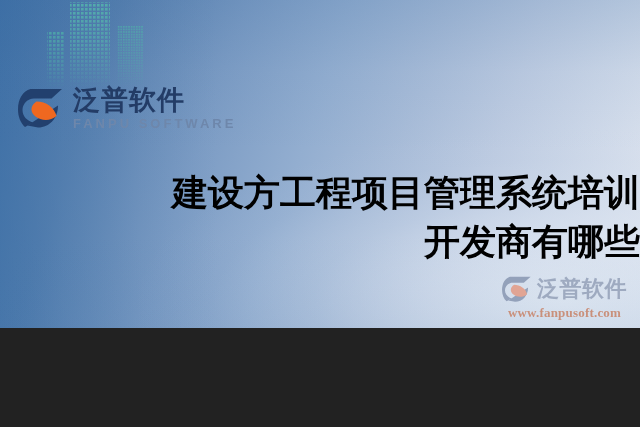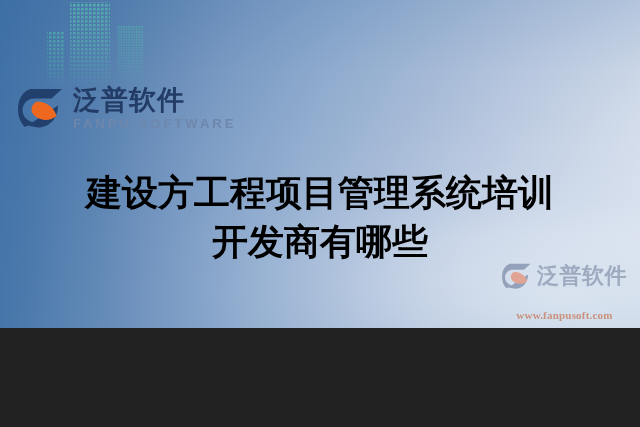--- a/index.html
+++ b/index.html
@@ -97,21 +97,21 @@
     letter-spacing: 3.0px;
     white-space: nowrap;
   }
 
   
   .headline {
     position: absolute;
     left: 0;
     top: 168px;
     width: 640px;
-    text-align: center;
+    text-align: right;
     color: #000000;
     font-family: "DejaVu Sans", "Liberation Sans", sans-serif;
     font-weight: 700;
     font-size: 36px;
     line-height: 49px;
     letter-spacing: 0px;
   }
   .headline .l2 { display: block; }
 
   
@@ -130,22 +130,22 @@
   .wm-cn {
     font-size: 22px;
     font-weight: 700;
     color: #9aa6bd;
     letter-spacing: 0.5px;
     font-family: "DejaVu Sans", "Liberation Sans", sans-serif;
     white-space: nowrap;
     line-height: 1;
   }
   .wm-url {
-    margin-top: 20px;
-    font-size: 11px;
+    margin-top: 3px;
+    font-size: 13px;
     font-weight: 700;
     color: #c98a72;
     letter-spacing: 0.2px;
     font-family: "Liberation Serif", "DejaVu Serif", serif;
     white-space: nowrap;
   }
 </style>
 </head>
 <body>
 

